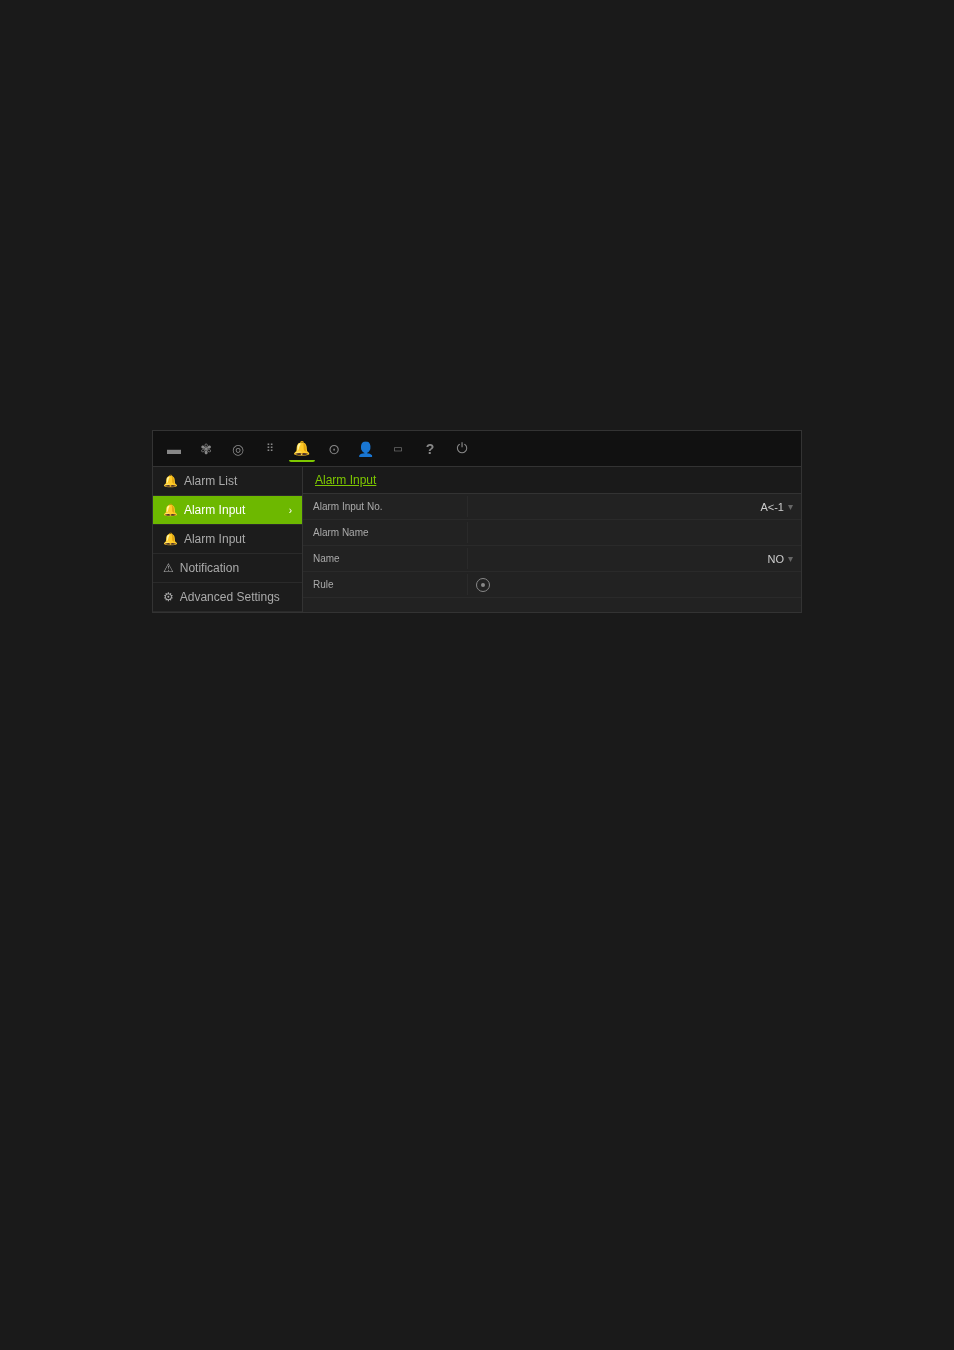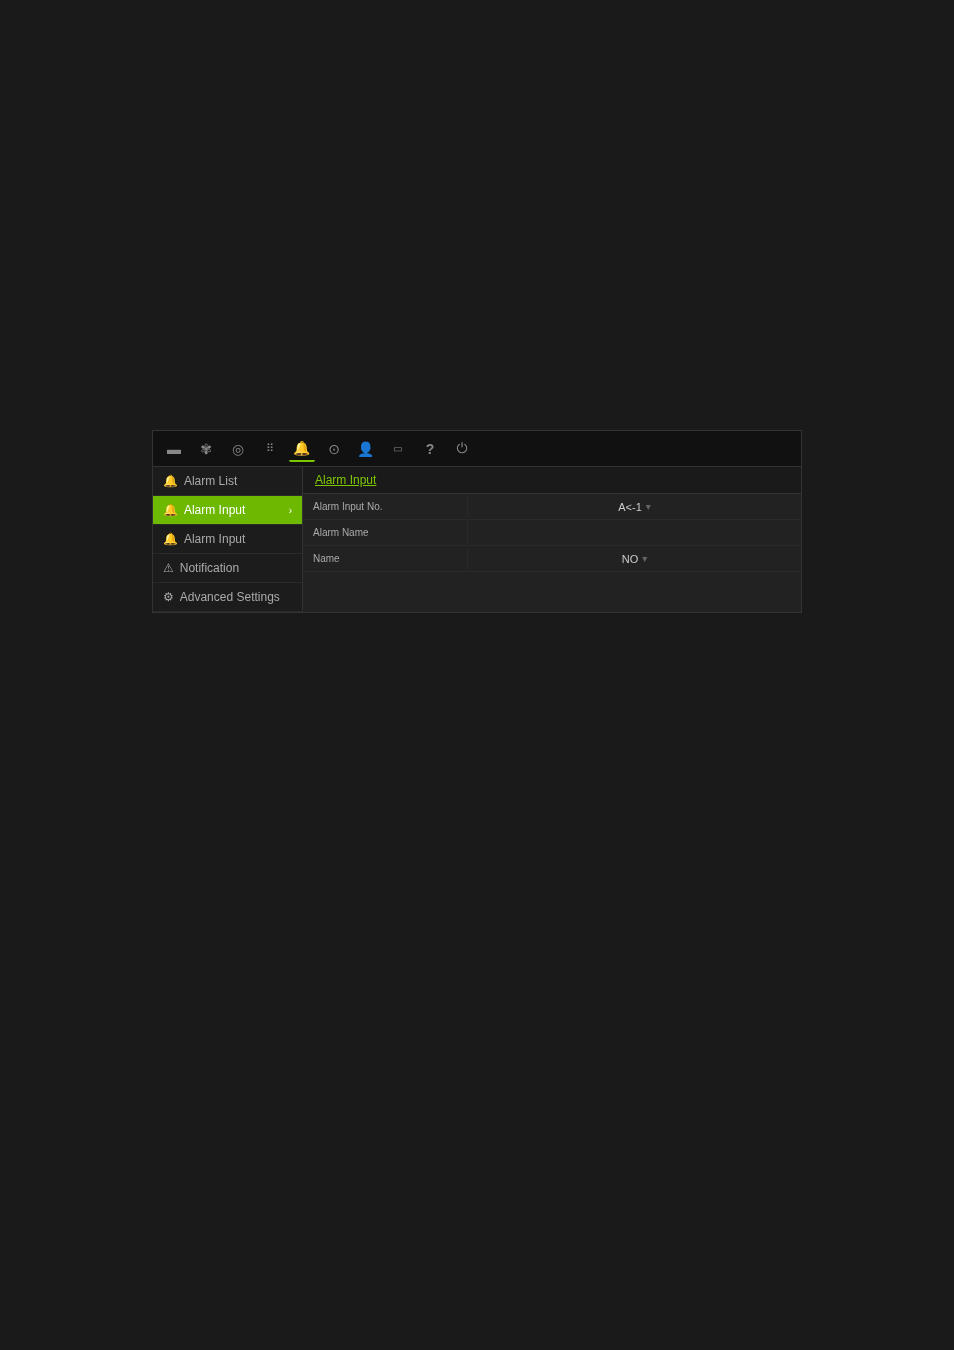--- a/index.html
+++ b/index.html
@@ -132,21 +132,21 @@
       flex: 1;
       padding: 5px 8px;
       color: #ccc;
       font-size: 11px;
       display: flex;
       align-items: center;
       gap: 4px;
     }
 
     .form-value.with-dropdown {
-      justify-content: center;
+      justify-content: flex-end;
     }
 
     .dropdown-arrow {
       color: #666;
       font-size: 10px;
     }
 
     .checkbox-square {
       width: 12px;
       height: 12px;
@@ -243,16 +243,22 @@
 
       <div class="form-row">
         <div class="form-label">Name</div>
         <div class="form-value with-dropdown">
           <span>NO</span>
           <span class="dropdown-arrow">▾</span>
         </div>
       </div>
 
 
+      <div class="form-row">
+        <div class="form-label">Rule</div>
+        <div class="form-value">
+          <span class="settings-icon"></span>
+        </div>
+      </div>
 
     </div>
   </div>
 </div>
 
 </body></html>

